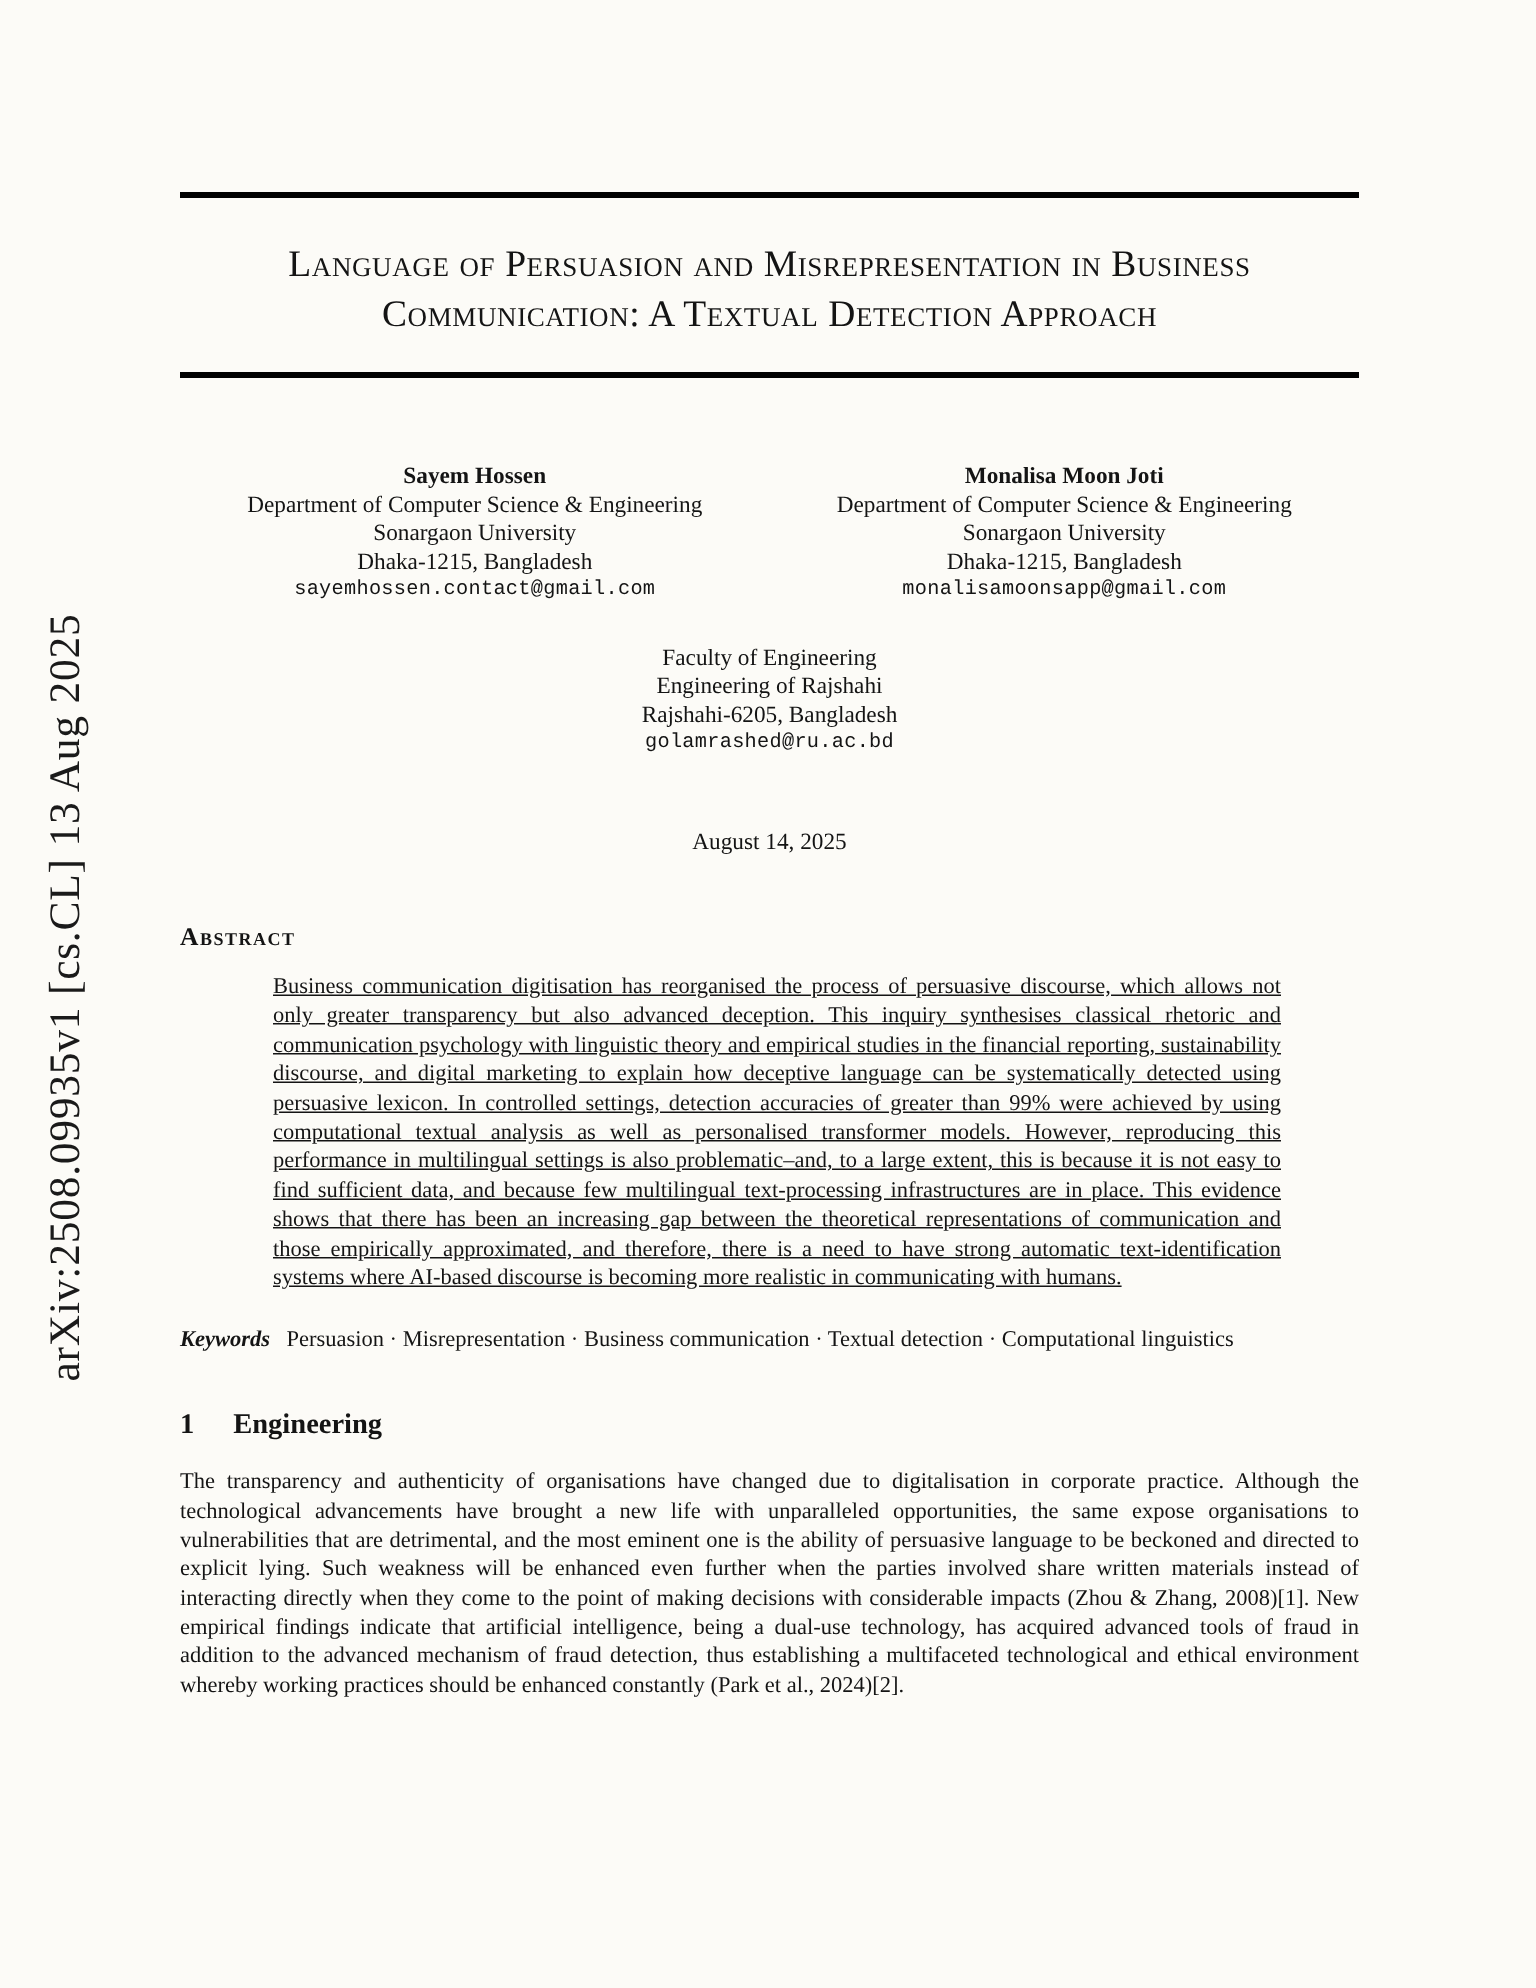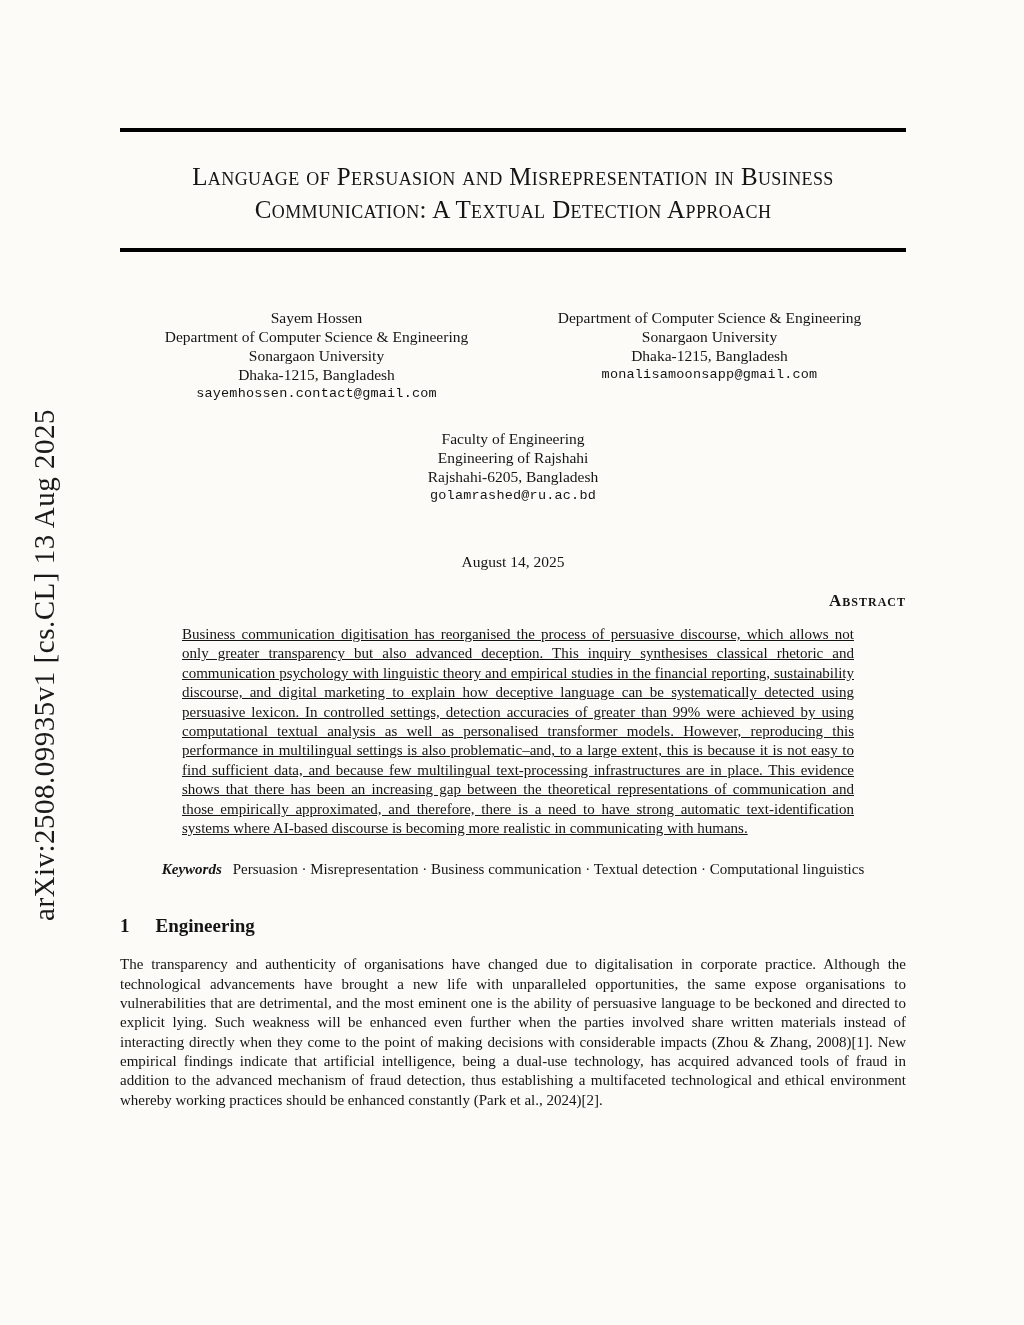--- a/index.html
+++ b/index.html
@@ -44,44 +44,44 @@
     max-width: 730px;
     margin: 28px auto 0;
   }
   .authors-row { display: flex; margin-top: 56px; }
   .author {
     flex: 1;
     text-align: center;
     font-size: 15.5px;
     line-height: 19px;
   }
-  .author-name { font-weight: normal; }
+  .author-name { font-weight: bold; }
   .author-email {
     font-family: "Liberation Mono", "DejaVu Sans Mono", monospace;
     font-size: 13.5px;
     letter-spacing: 0.2px;
   }
   .author-center { margin-top: 26px; }
   .date { text-align: center; margin-top: 48px; font-size: 15.5px; }
   .abstract-heading {
-    text-align: right;
-    margin-top: 20px;
+    text-align: left;
+    margin-top: 44px;
     font-size: 17px;
     font-weight: bold;
     font-variant: small-caps;
     letter-spacing: 1px;
   }
   .abstract-text {
     margin: 14px 52px 0 62px;
     text-align: justify;
     font-size: 15px;
     line-height: 19.4px;
     text-decoration: underline;
   }
-  .keywords { margin-top: 22px; font-size: 15px; line-height: 19px; text-align: center; }
+  .keywords { margin-top: 22px; font-size: 15px; line-height: 19px; }
   .kw-label { font-weight: bold; font-style: italic; margin-right: 11px; }
   .section-heading {
     margin-top: 36px;
     font-size: 19px;
     font-weight: bold;
     display: flex;
     gap: 26px;
     align-items: baseline;
   }
   .body-text {
@@ -110,20 +110,21 @@
 
       <div class="author">
         <div class="author-name">Sayem Hossen</div>
         <div class="author-line">Department of Computer Science &amp; Engineering</div>
         <div class="author-line">Sonargaon University</div>
         <div class="author-line">Dhaka-1215, Bangladesh</div>
         <div class="author-email">sayemhossen.contact@gmail.com</div>
       </div>
 
       <div class="author">
+        <div class="author-name">Monalisa Moon Joti</div>
         <div class="author-line">Department of Computer Science &amp; Engineering</div>
         <div class="author-line">Sonargaon University</div>
         <div class="author-line">Dhaka-1215, Bangladesh</div>
         <div class="author-email">monalisamoonsapp@gmail.com</div>
       </div>
 
     </div>
 
     <div class="author author-center">
       <div class="author-line">Faculty of Engineering</div>

